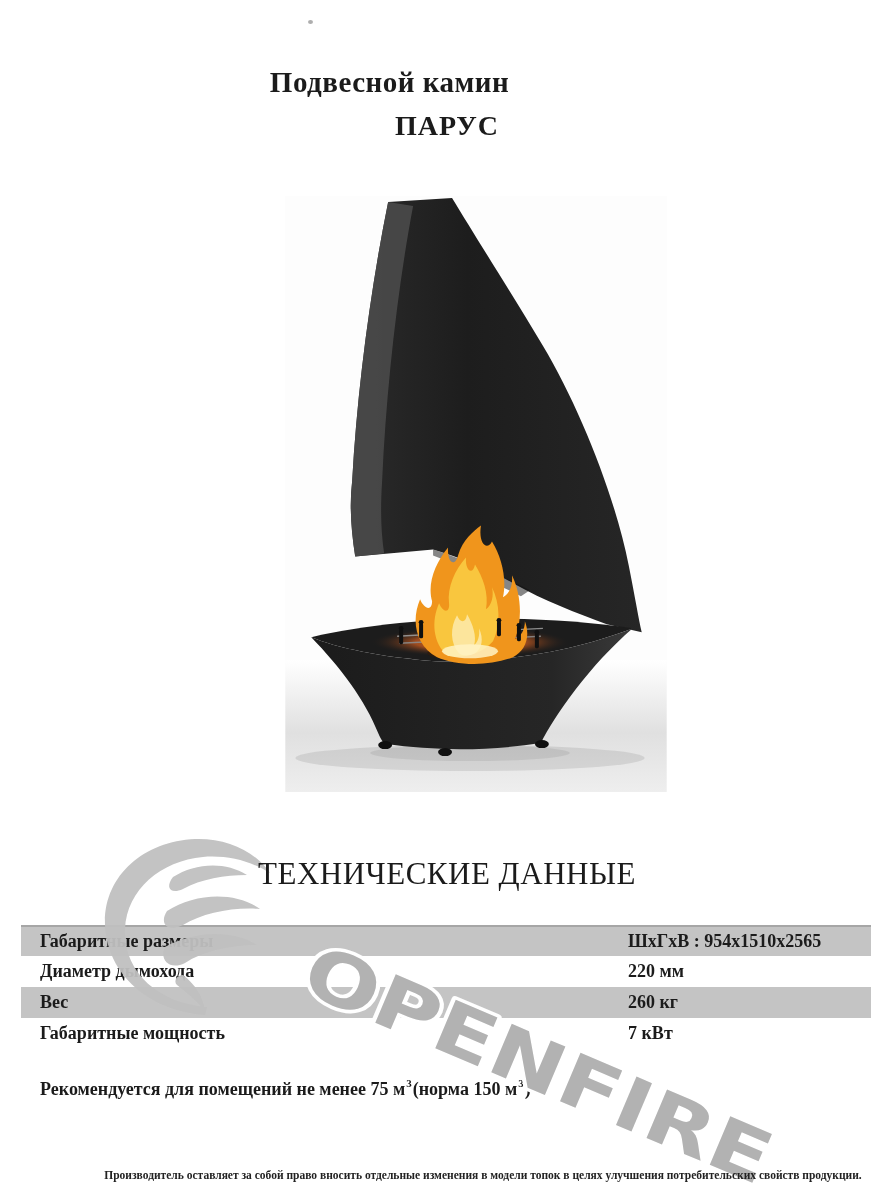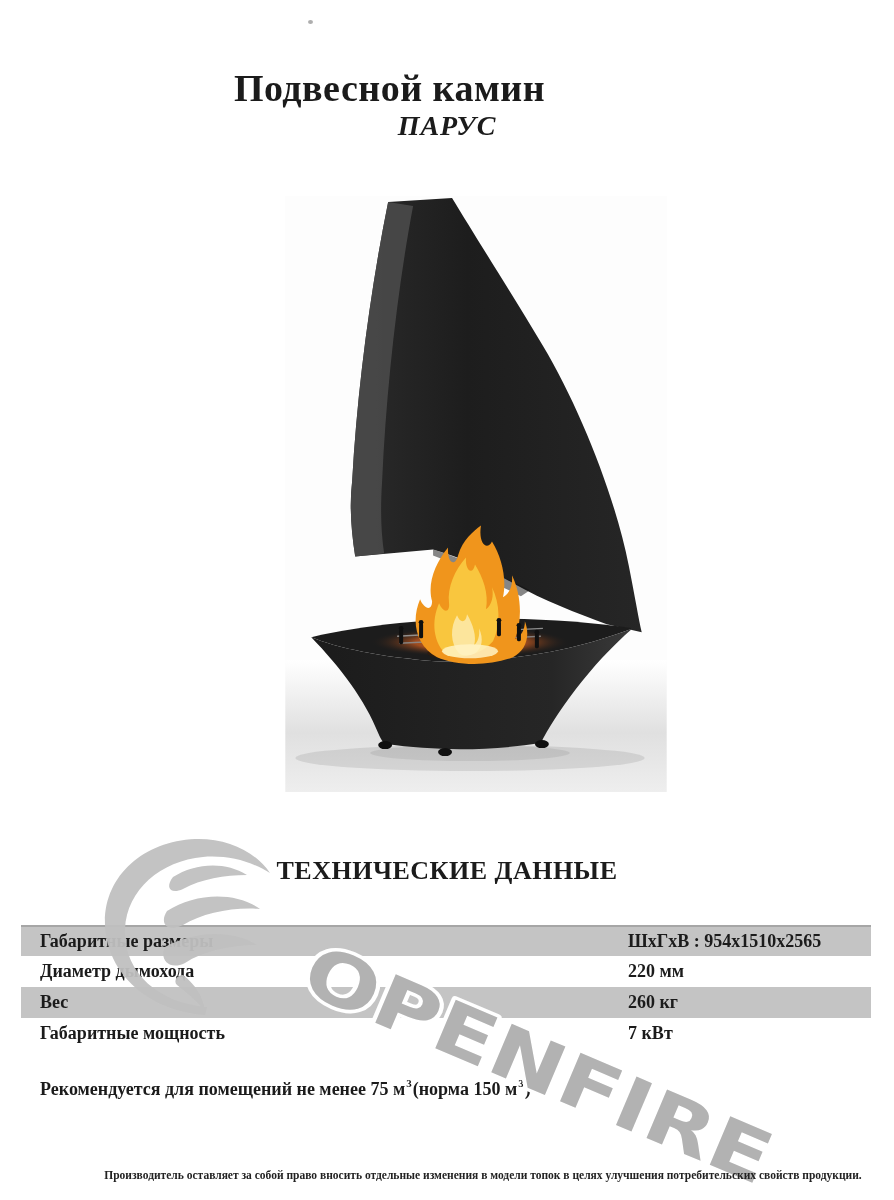--- a/index.html
+++ b/index.html
@@ -4,26 +4,26 @@
 <style>
   html,body{margin:0;padding:0;}
   body{
     width:894px;height:1200px;position:relative;background:#ffffff;overflow:hidden;
     font-family:"Liberation Serif","DejaVu Serif",serif;color:#1b1b1b;
   }
   .abs{position:absolute;}
   
   .artifact-dot{left:308px;top:20px;width:5px;height:4px;background:#9a9a9a;border-radius:50%;opacity:.8;}
   
-  .title1{left:0;top:66px;width:779px;text-align:center;font-size:38px;font-weight:bold;letter-spacing:.5px;z-index:3;}
-  .title2{left:0;top:110px;width:894px;text-align:center;font-size:28px;font-weight:bold;letter-spacing:1px;z-index:3;font-style:italic;}
+  .title1{left:0;top:66px;width:779px;text-align:center;font-size:29px;font-weight:bold;letter-spacing:.5px;z-index:3;}
+  .title2{left:0;top:110px;width:894px;text-align:center;font-size:28px;font-weight:bold;letter-spacing:1px;z-index:3;}
   
   .figure{left:285px;top:196px;width:382px;height:596px;z-index:1;}
   
-  .heading{left:0;top:856px;width:894px;text-align:center;font-size:26px;font-weight:bold;letter-spacing:.5px;z-index:3;position:absolute;}
+  .heading{left:0;top:856px;width:894px;text-align:center;font-size:31px;font-weight:normal;letter-spacing:.5px;z-index:3;position:absolute;}
   .heading span{position:relative;z-index:3;}
   
   .spec-table{left:21px;top:925px;width:850px;height:197px;z-index:1;}
   .trow{position:absolute;left:0;width:850px;height:31px;line-height:31px;font-size:18px;font-weight:bold;}
   .trow.shaded{background:#c4c4c4;}
   .trow.first{border-top:2px solid #a6a6a6;height:29px;line-height:29px;}
   .tlabel{position:relative;z-index:3;margin-left:19px;}
   .tvalue{position:absolute;left:607px;top:0;z-index:3;}
   .trow sup{font-size:11px;position:relative;top:-1px;margin:0 1px 0 1px;}
   .row-last{height:42px;line-height:42px;}

